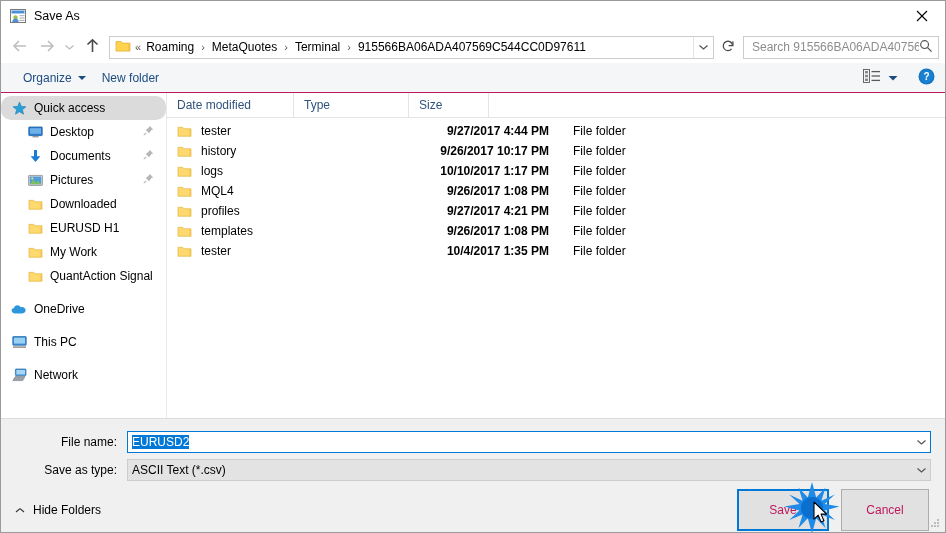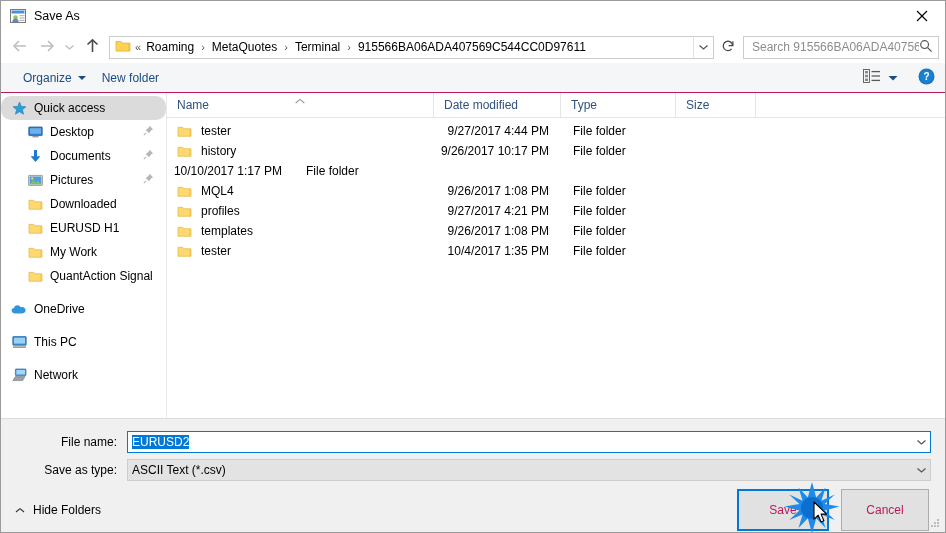--- a/index.html
+++ b/index.html
@@ -184,21 +184,21 @@
   .rows { flex: 1 1 auto; overflow: hidden; padding-top: 3px; }
   .frow {
     height: 20px; display: flex; align-items: center;
     font-size: 12px; color: #000;
   }
   .cell-name {
     width: 267px; flex: 0 0 267px;
     display: flex; align-items: center; padding-left: 10px;
   }
   .cell-name .fi { margin-right: 8px; flex: 0 0 16px; display:flex; }
-  .cell-date { width: 127px; flex: 0 0 127px; text-align: right; padding-right: 12px; }
+  .cell-date { width: 127px; flex: 0 0 127px; text-align: right; padding-right: 12px; font-weight: bold; }
   .cell-type { width: 115px; flex: 0 0 115px; padding-left: 12px; }
   .cell-size { width: 80px; flex: 0 0 80px; }
 
   
   .footer {
     flex: 0 0 auto;
     background: #f0f0f0;
     border-top: 1px solid #dcdcdc;
     padding: 12px 14px 0 14px;
   }
@@ -562,28 +562,20 @@
             <path d="M0.8 12.6 L3.4 8.6 H13 L10.6 12.6 Z" fill="#9aa3ac" stroke="#6f7780" stroke-width="0.6"></path>
           </svg>
         </span>
         <span class="lbl">Network</span>
       </div>
     </div>
 
     <div class="listarea">
 
       <div class="colheaders">
-        <div class="colh name">
-          <span>Name</span>
-          <span class="sortcaret">
-            <svg width="11" height="7" viewBox="0 0 11 7">
-              <path d="M1.2 5 L5.5 1.4 L9.8 5" fill="none" stroke="#9a9a9a" stroke-width="1.1"></path>
-            </svg>
-          </span>
-        </div>
         <div class="colh date">
           <span>Date modified</span>
         </div>
         <div class="colh type">
           <span>Type</span>
         </div>
         <div class="colh size">
           <span>Size</span>
         </div>
       </div>
@@ -614,20 +606,29 @@
               </svg>
             </span>
             <span>history</span>
           </div>
           <div class="cell-date">9/26/2017 10:17 PM</div>
           <div class="cell-type">File folder</div>
           <div class="cell-size"></div>
         </div>
 
         <div class="frow">
+          <div class="cell-name">
+            <span class="fi">
+              <svg width="15" height="13" viewBox="0 0 16 14">
+                <path d="M1 2.5 h5 l1.3 1.6 H15 v8 H1 Z" fill="#ffd970" stroke="#e3b844" stroke-width="0.8"></path>
+                <path d="M13.2 4.3 v7.8 h1.6 V4.3 Z" fill="#f3c656"></path>
+              </svg>
+            </span>
+            <span>logs</span>
+          </div>
           <div class="cell-date">10/10/2017 1:17 PM</div>
           <div class="cell-type">File folder</div>
           <div class="cell-size"></div>
         </div>
 
         <div class="frow">
           <div class="cell-name">
             <span class="fi">
               <svg width="15" height="13" viewBox="0 0 16 14">
                 <path d="M1 2.5 h5 l1.3 1.6 H15 v8 H1 Z" fill="#ffd970" stroke="#e3b844" stroke-width="0.8"></path>

